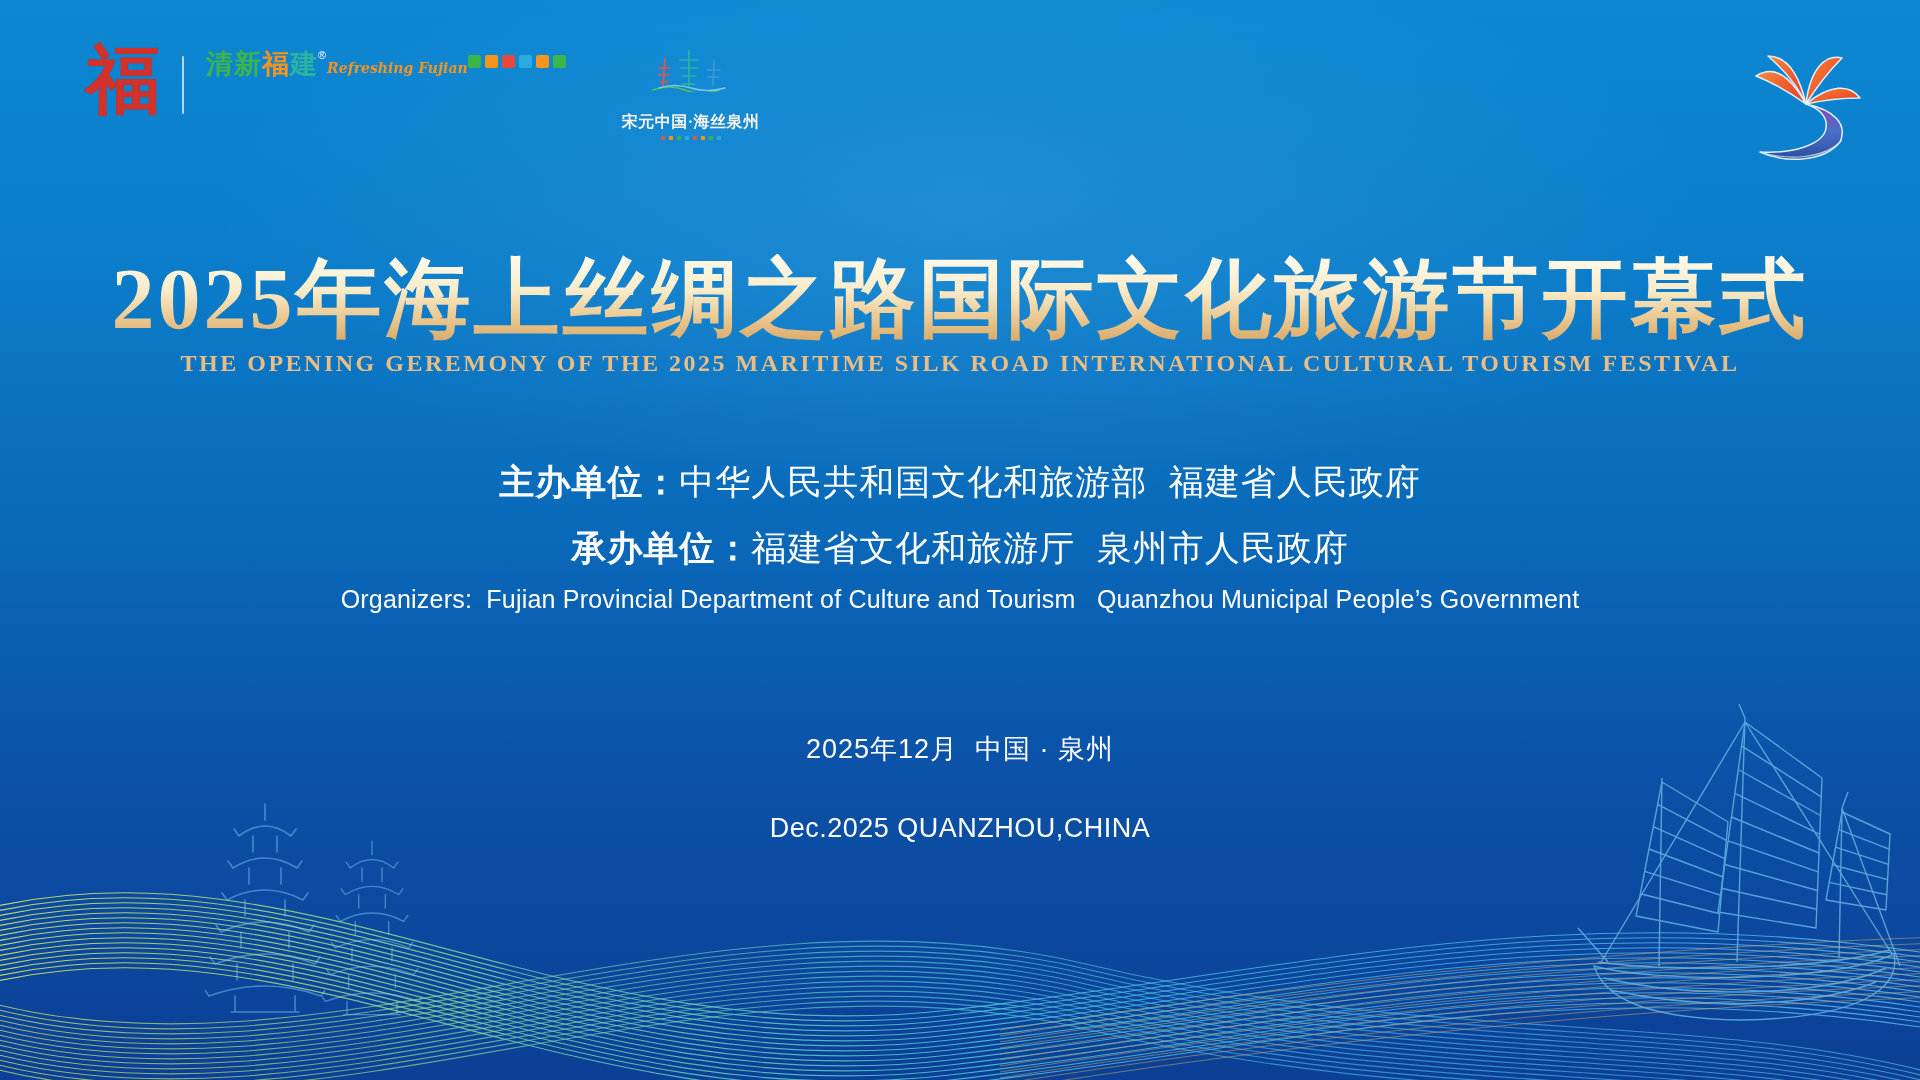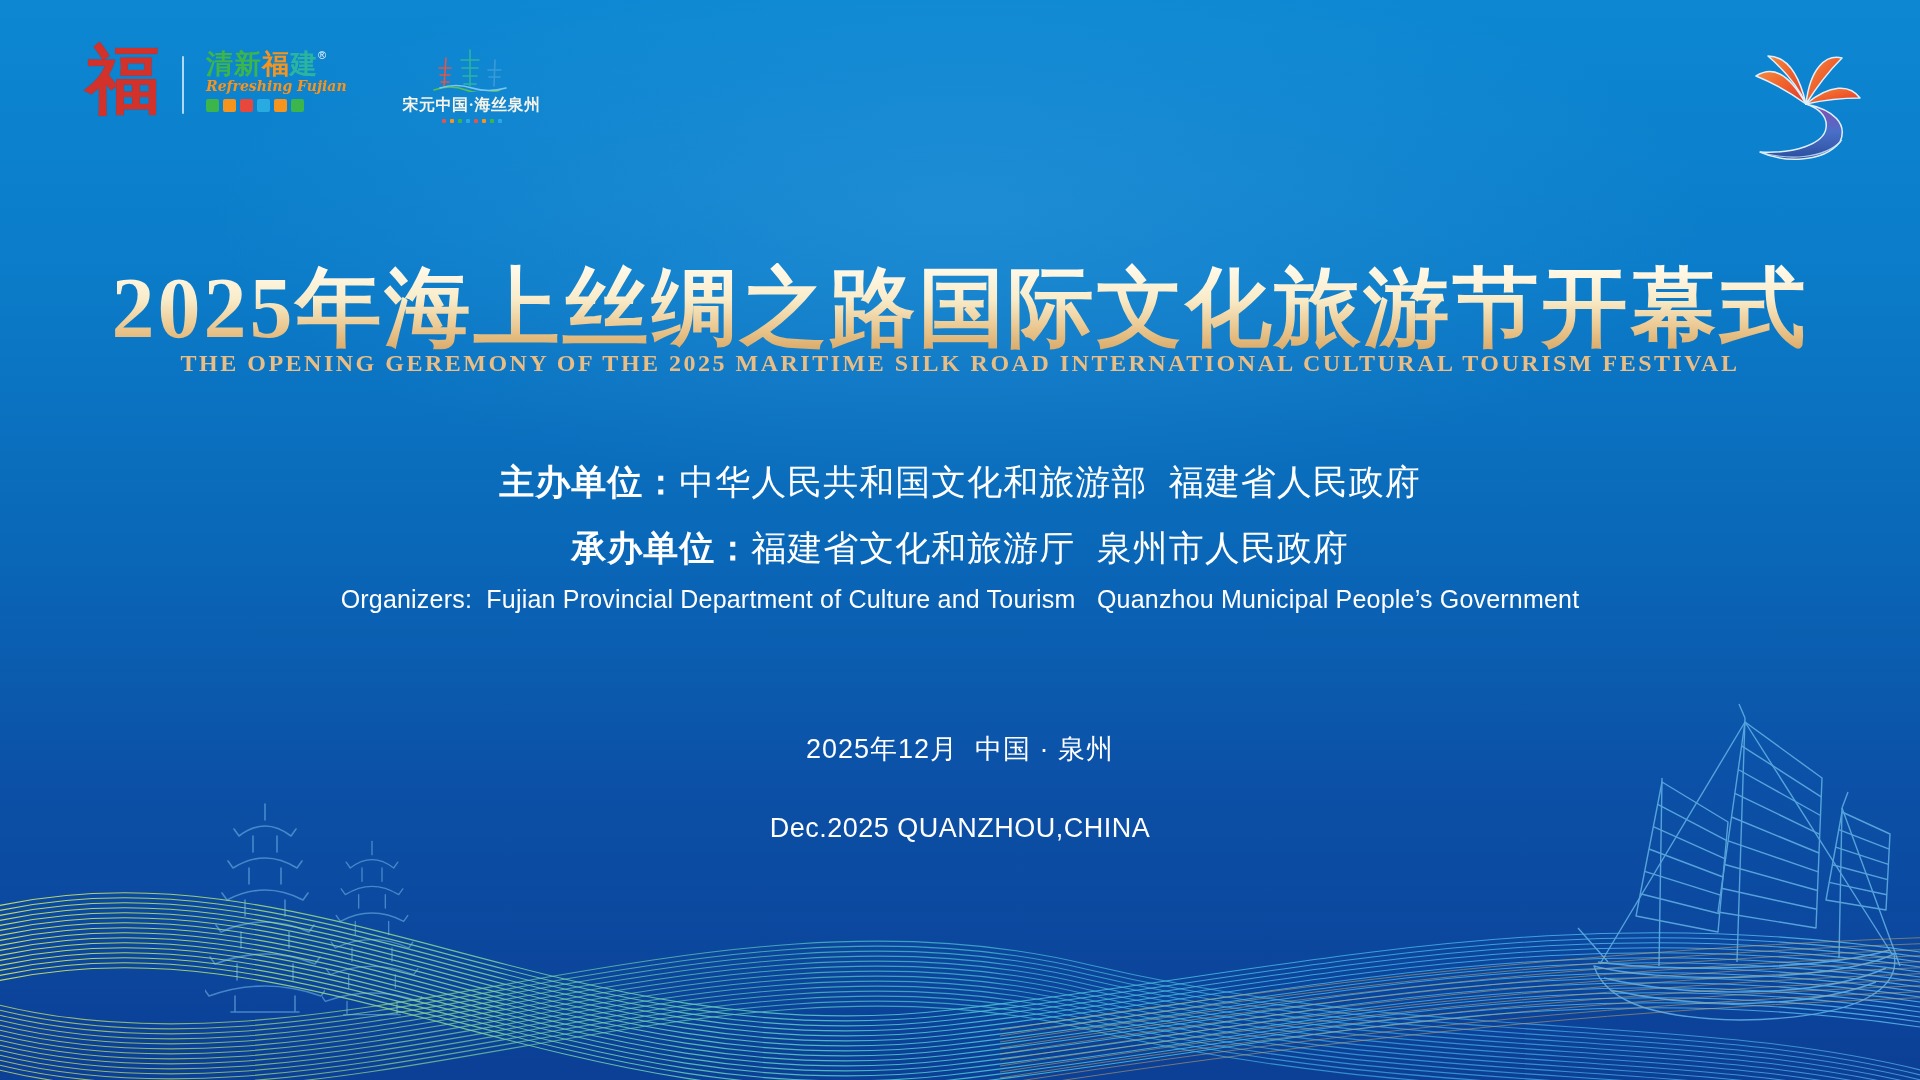--- a/index.html
+++ b/index.html
@@ -6,37 +6,37 @@
   .stage{position:relative;width:1920px;height:1080px;overflow:hidden;
     background:linear-gradient(180deg,#0d87d2 0%,#0b7cc9 25%,#0a68b8 50%,#0b51a7 72%,#0c3f96 100%);
     font-family:"Liberation Sans",sans-serif;}
   .stage::before{content:"";position:absolute;inset:0;
     background:radial-gradient(ellipse 60% 40% at 50% 20%, rgba(96,190,245,.22), transparent 65%);}
   
   .logo-cluster{position:absolute;left:86px;top:44px;display:flex;align-items:flex-start;gap:22px;z-index:5;}
   .fu-char{font-family:"DejaVu Serif","Liberation Serif",serif;font-weight:900;font-size:74px;line-height:.95;
     color:#d3322b;text-shadow:0 0 1px #b52420;}
   .logo-divider{width:2px;height:58px;background:rgba(205,232,250,.85);margin-top:12px;border-radius:1px;}
-  .rf-logo{display:flex;flex-direction:column;align-items:flex-start;margin-top:6px;}
+  .rf-logo{display:flex;flex-direction:row;align-items:flex-start;margin-top:6px;}
   .rf-row1{font-weight:800;font-size:27px;line-height:1.05;letter-spacing:1px;}
   .rf-a{color:#3cb54a;} .rf-b{color:#f7941d;} .rf-c{color:#2bb5a0;}
   .rf-reg{color:#fff;font-size:11px;vertical-align:top;font-weight:400;}
   .rf-en{font-family:"DejaVu Serif","Liberation Serif",serif;font-style:italic;font-weight:700;
-    color:#f7941d;font-size:14px;margin-top:0;}
+    color:#f7941d;font-size:14px;margin-top:10px;}
   .rf-tiles{display:flex;gap:4px;margin-top:5px;}
   .rf-tiles i{width:13px;height:13px;border-radius:2px;display:block;}
   .qz-logo{display:flex;flex-direction:column;align-items:center;margin-left:34px;margin-top:0;}
-  .qz-text{color:#f7f3e8;font-weight:700;font-size:16px;letter-spacing:.5px;margin-top:3px;
+  .qz-text{color:#f7f3e8;font-weight:700;font-size:16px;letter-spacing:.5px;margin-top:20px;
     font-family:"Liberation Serif",serif;}
   .qz-dots{display:flex;gap:4px;margin-top:3px;}
   .qz-dots i{width:4px;height:4px;border-radius:1px;display:block;}
   
   .bird-logo{position:absolute;right:54px;top:48px;z-index:5;}
   
-  .title-cn{position:absolute;left:0;right:0;top:250px;margin:13px;text-align:center;
+  .title-cn{position:absolute;left:0;right:0;top:250px;margin:4px;text-align:center;
     font-family:"Liberation Serif","DejaVu Serif",serif;font-weight:900;font-size:86px;line-height:1.05;
     letter-spacing:3px;
     background:linear-gradient(180deg,#fffbee 0%,#f9ecca 40%,#eac78f 72%,#d8a765 100%);
     -webkit-background-clip:text;background-clip:text;color:transparent;z-index:4;}
   .title-en{position:absolute;left:0;right:0;top:350px;text-align:center;
     font-family:"Liberation Serif","DejaVu Serif",serif;font-weight:700;font-size:24px;
     letter-spacing:2.5px;color:#e9bd83;z-index:4;}
   
   .line{position:absolute;left:0;right:0;text-align:center;color:#fff;white-space:pre-wrap;z-index:4;}
   .cn-line{font-size:35px;letter-spacing:1px;font-weight:500;}

